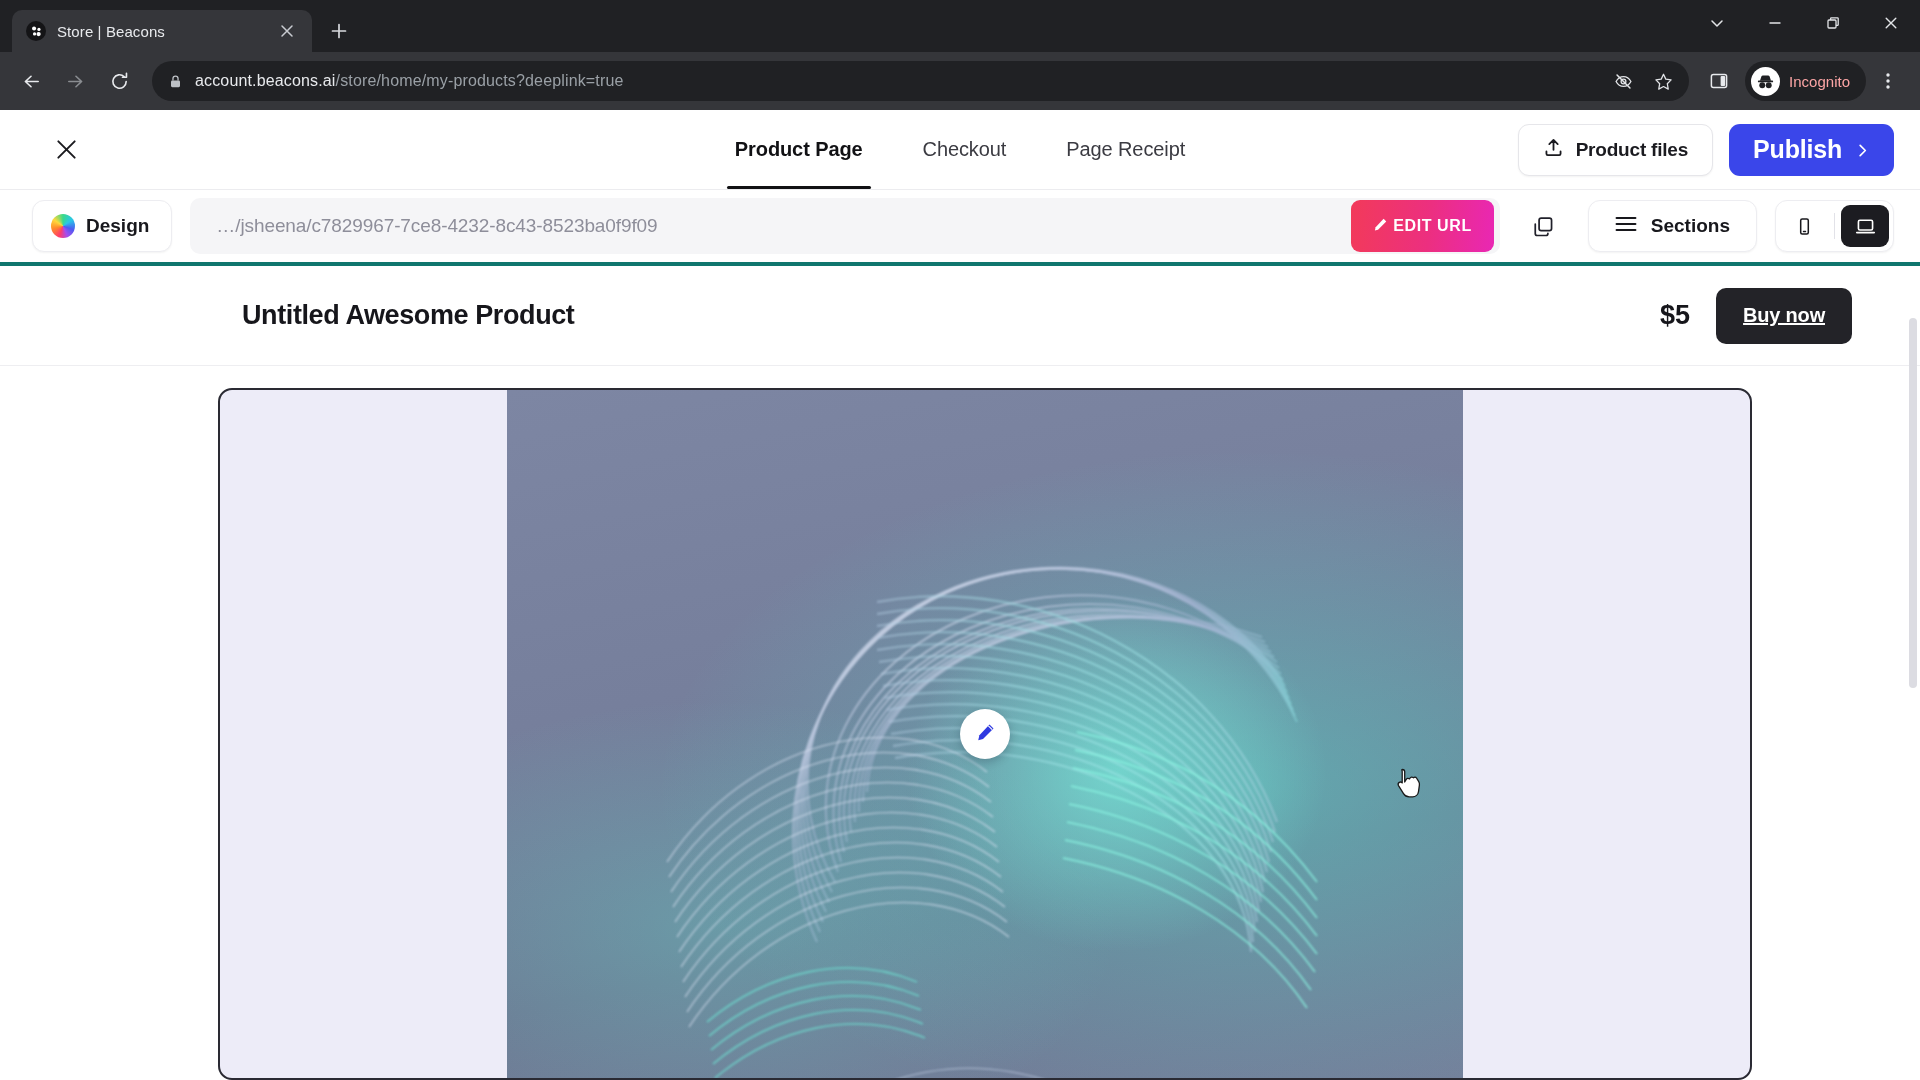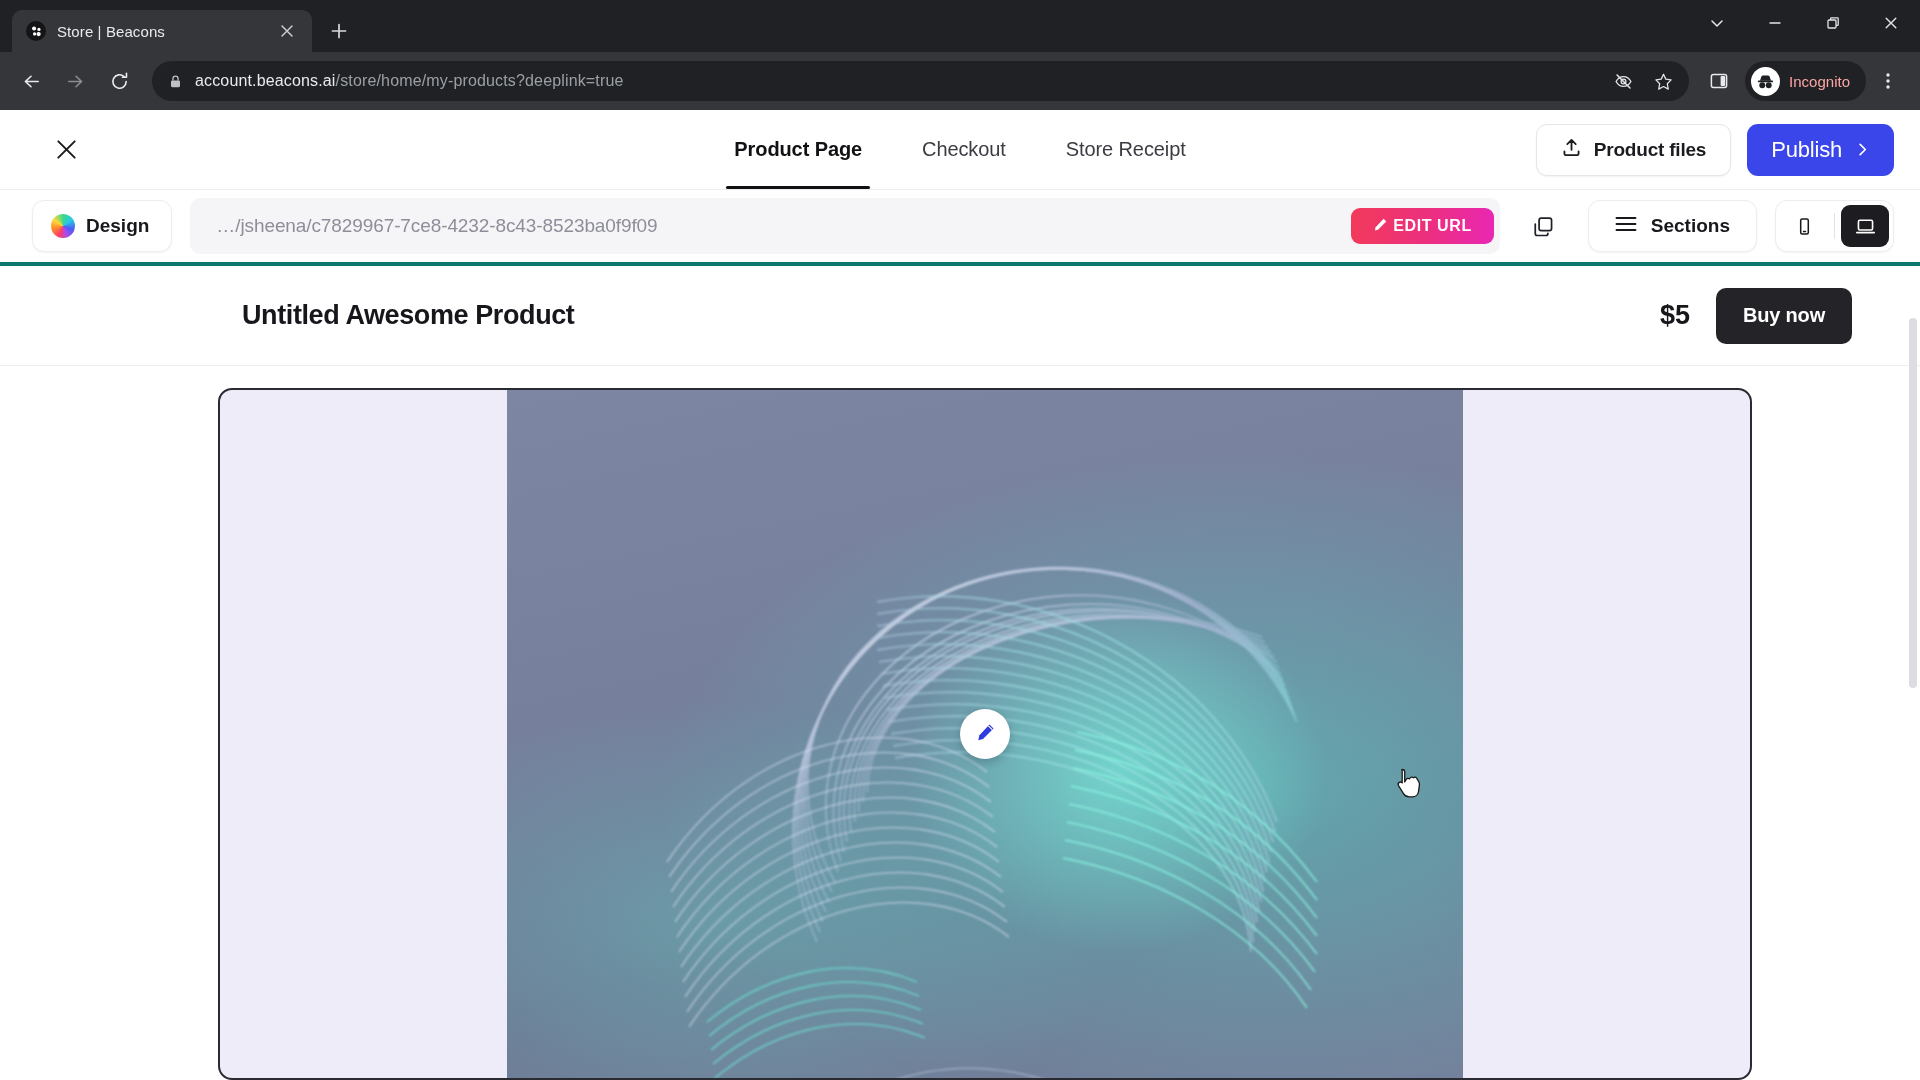--- a/index.html
+++ b/index.html
@@ -213,22 +213,22 @@
     color: #1b1b20;
     letter-spacing: -.2px;
     box-shadow: 0 1px 2px rgba(16,16,24,.05);
   }
   .btn-publish {
     display: flex; align-items: center; gap: 13px;
     height: 52px;
     padding: 0 24px;
     border-radius: 11px;
     background: #3a46ea;
-    font-size: 22px;
-    font-weight: 400;
+    font-size: 25px;
+    font-weight: 700;
     color: #ffffff;
     letter-spacing: -.2px;
   }
 
   
   .design-bar {
     height: 76px;
     border-bottom: 4px solid #0f766e;
     display: flex;
     align-items: center;
@@ -273,21 +273,21 @@
     flex: 1;
     font-size: 19px;
     color: #8e8e9a;
     white-space: nowrap;
     overflow: hidden;
     text-overflow: ellipsis;
     letter-spacing: -.1px;
   }
   .btn-editurl {
     display: flex; align-items: center; gap: 5px;
-    height: 36px;
+    height: 52px;
     padding: 0 22px;
     border-radius: 9px;
     background: linear-gradient(95deg, #f23a5a 0%, #ec2f80 55%, #e927b4 100%);
     color: #fff;
     font-size: 16px;
     font-weight: 800;
     letter-spacing: .6px;
     flex: 0 0 auto;
   }
   .copy-btn {
@@ -362,20 +362,21 @@
   .btn-buynow {
     height: 56px;
     padding: 0 27px;
     border-radius: 10px;
     background: #232328;
     color: #ffffff;
     font-size: 20px;
     font-weight: 700;
     display: flex; align-items: center;
     letter-spacing: -.2px;
+    text-decoration: underline;
   }
 
   .media-wrap {
     padding: 22px 168px 0 218px;
     height: calc(100% - 100px);
   }
   .media-frame {
     position: relative;
     width: 100%;
     height: 100%;
@@ -563,21 +564,21 @@
   <div class="app-header">
     <div class="close-x">
       <svg width="25" height="25" viewBox="0 0 26 26">
           <path d="M4.5 4.5 L21.5 21.5 M21.5 4.5 L4.5 21.5" stroke="currentColor" stroke-width="2" stroke-linecap="round"></path>
         </svg>
     </div>
 
     <div class="tabs">
       <div class="app-tab active">Product Page</div>
       <div class="app-tab">Checkout</div>
-      <div class="app-tab">Store Receipt</div>
+      <div class="app-tab">Page Receipt</div>
     </div>
 
     <div class="header-right">
       <div class="btn-productfiles">
         <span>
           <svg width="21" height="21" viewBox="0 0 22 22">
             <path d="M11 3.2 V13.4 M6.6 7.4 L11 3.1 L15.4 7.4" stroke="currentColor" stroke-width="1.9" fill="none" stroke-linecap="round" stroke-linejoin="round"></path>
             <path d="M3.6 15.2 V17.6 A1.4 1.4 0 0 0 5 19 H17 A1.4 1.4 0 0 0 18.4 17.6 V15.2" stroke="currentColor" stroke-width="1.9" fill="none" stroke-linecap="round"></path>
           </svg>
         </span>

